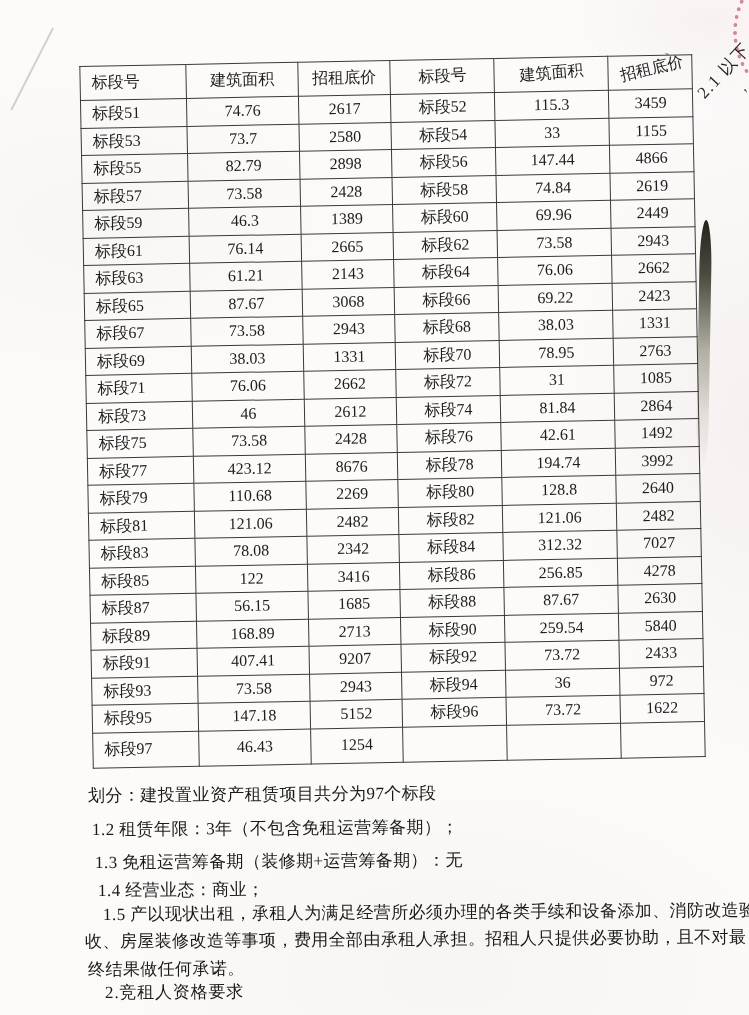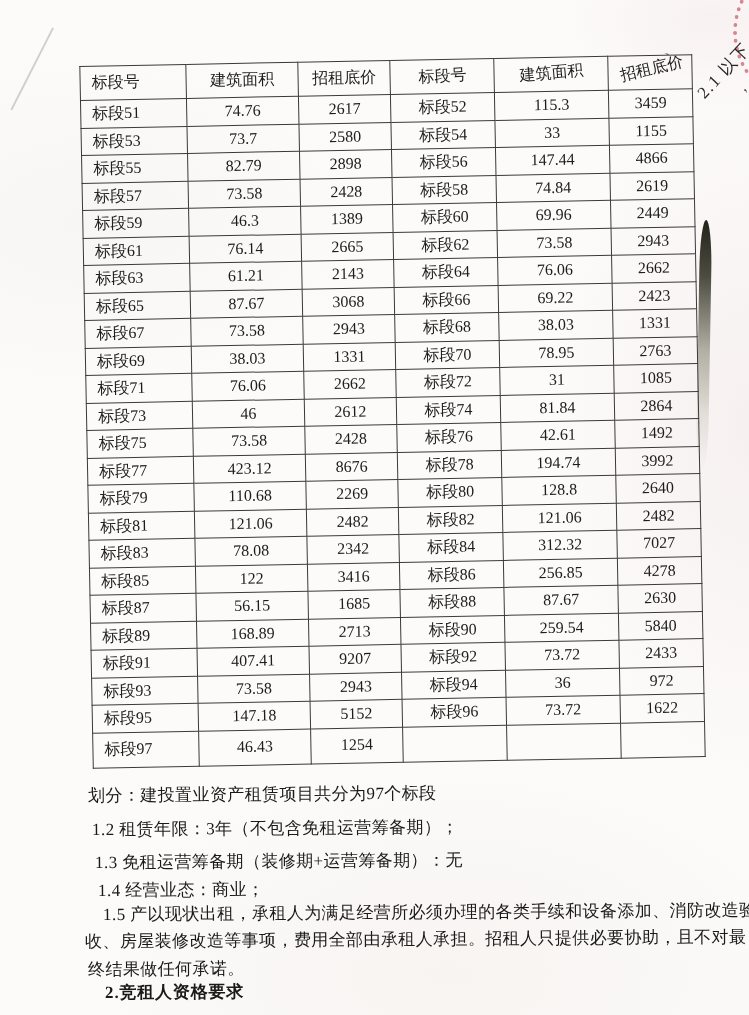--- a/index.html
+++ b/index.html
@@ -40,21 +40,21 @@
   .bid-table thead th span { display:inline-block; }
   .bid-table thead th:nth-child(4) span { transform:rotate(-2deg); }
   .bid-table thead th:nth-child(5) span { transform:rotate(-4deg) translateY(-1px); }
   .bid-table thead th:nth-child(6) span { transform:rotate(-12deg) translate(2px,-3px); }
   
   .pline {
     position:absolute; font-size:17px; letter-spacing:0.4px;
     white-space:nowrap; transform:rotate(-0.4deg); transform-origin:0 0;
     color:#1a1a1a;
   }
-  .pline.bold { font-weight:bold; letter-spacing:0.8px; }
+  .pline.bold { font-weight:normal; letter-spacing:0.8px; }
   
   .corner-note {
     position:absolute; left:692px; top:88px;
     transform:rotate(-47deg); transform-origin:0 0;
     font-size:17px; letter-spacing:1.5px; white-space:nowrap; color:#262626;
   }
   .tick-mark {
     position:absolute; left:660px; top:38px; font-size:15px; color:#3c3c3c;
     transform:rotate(-38deg);
   }

